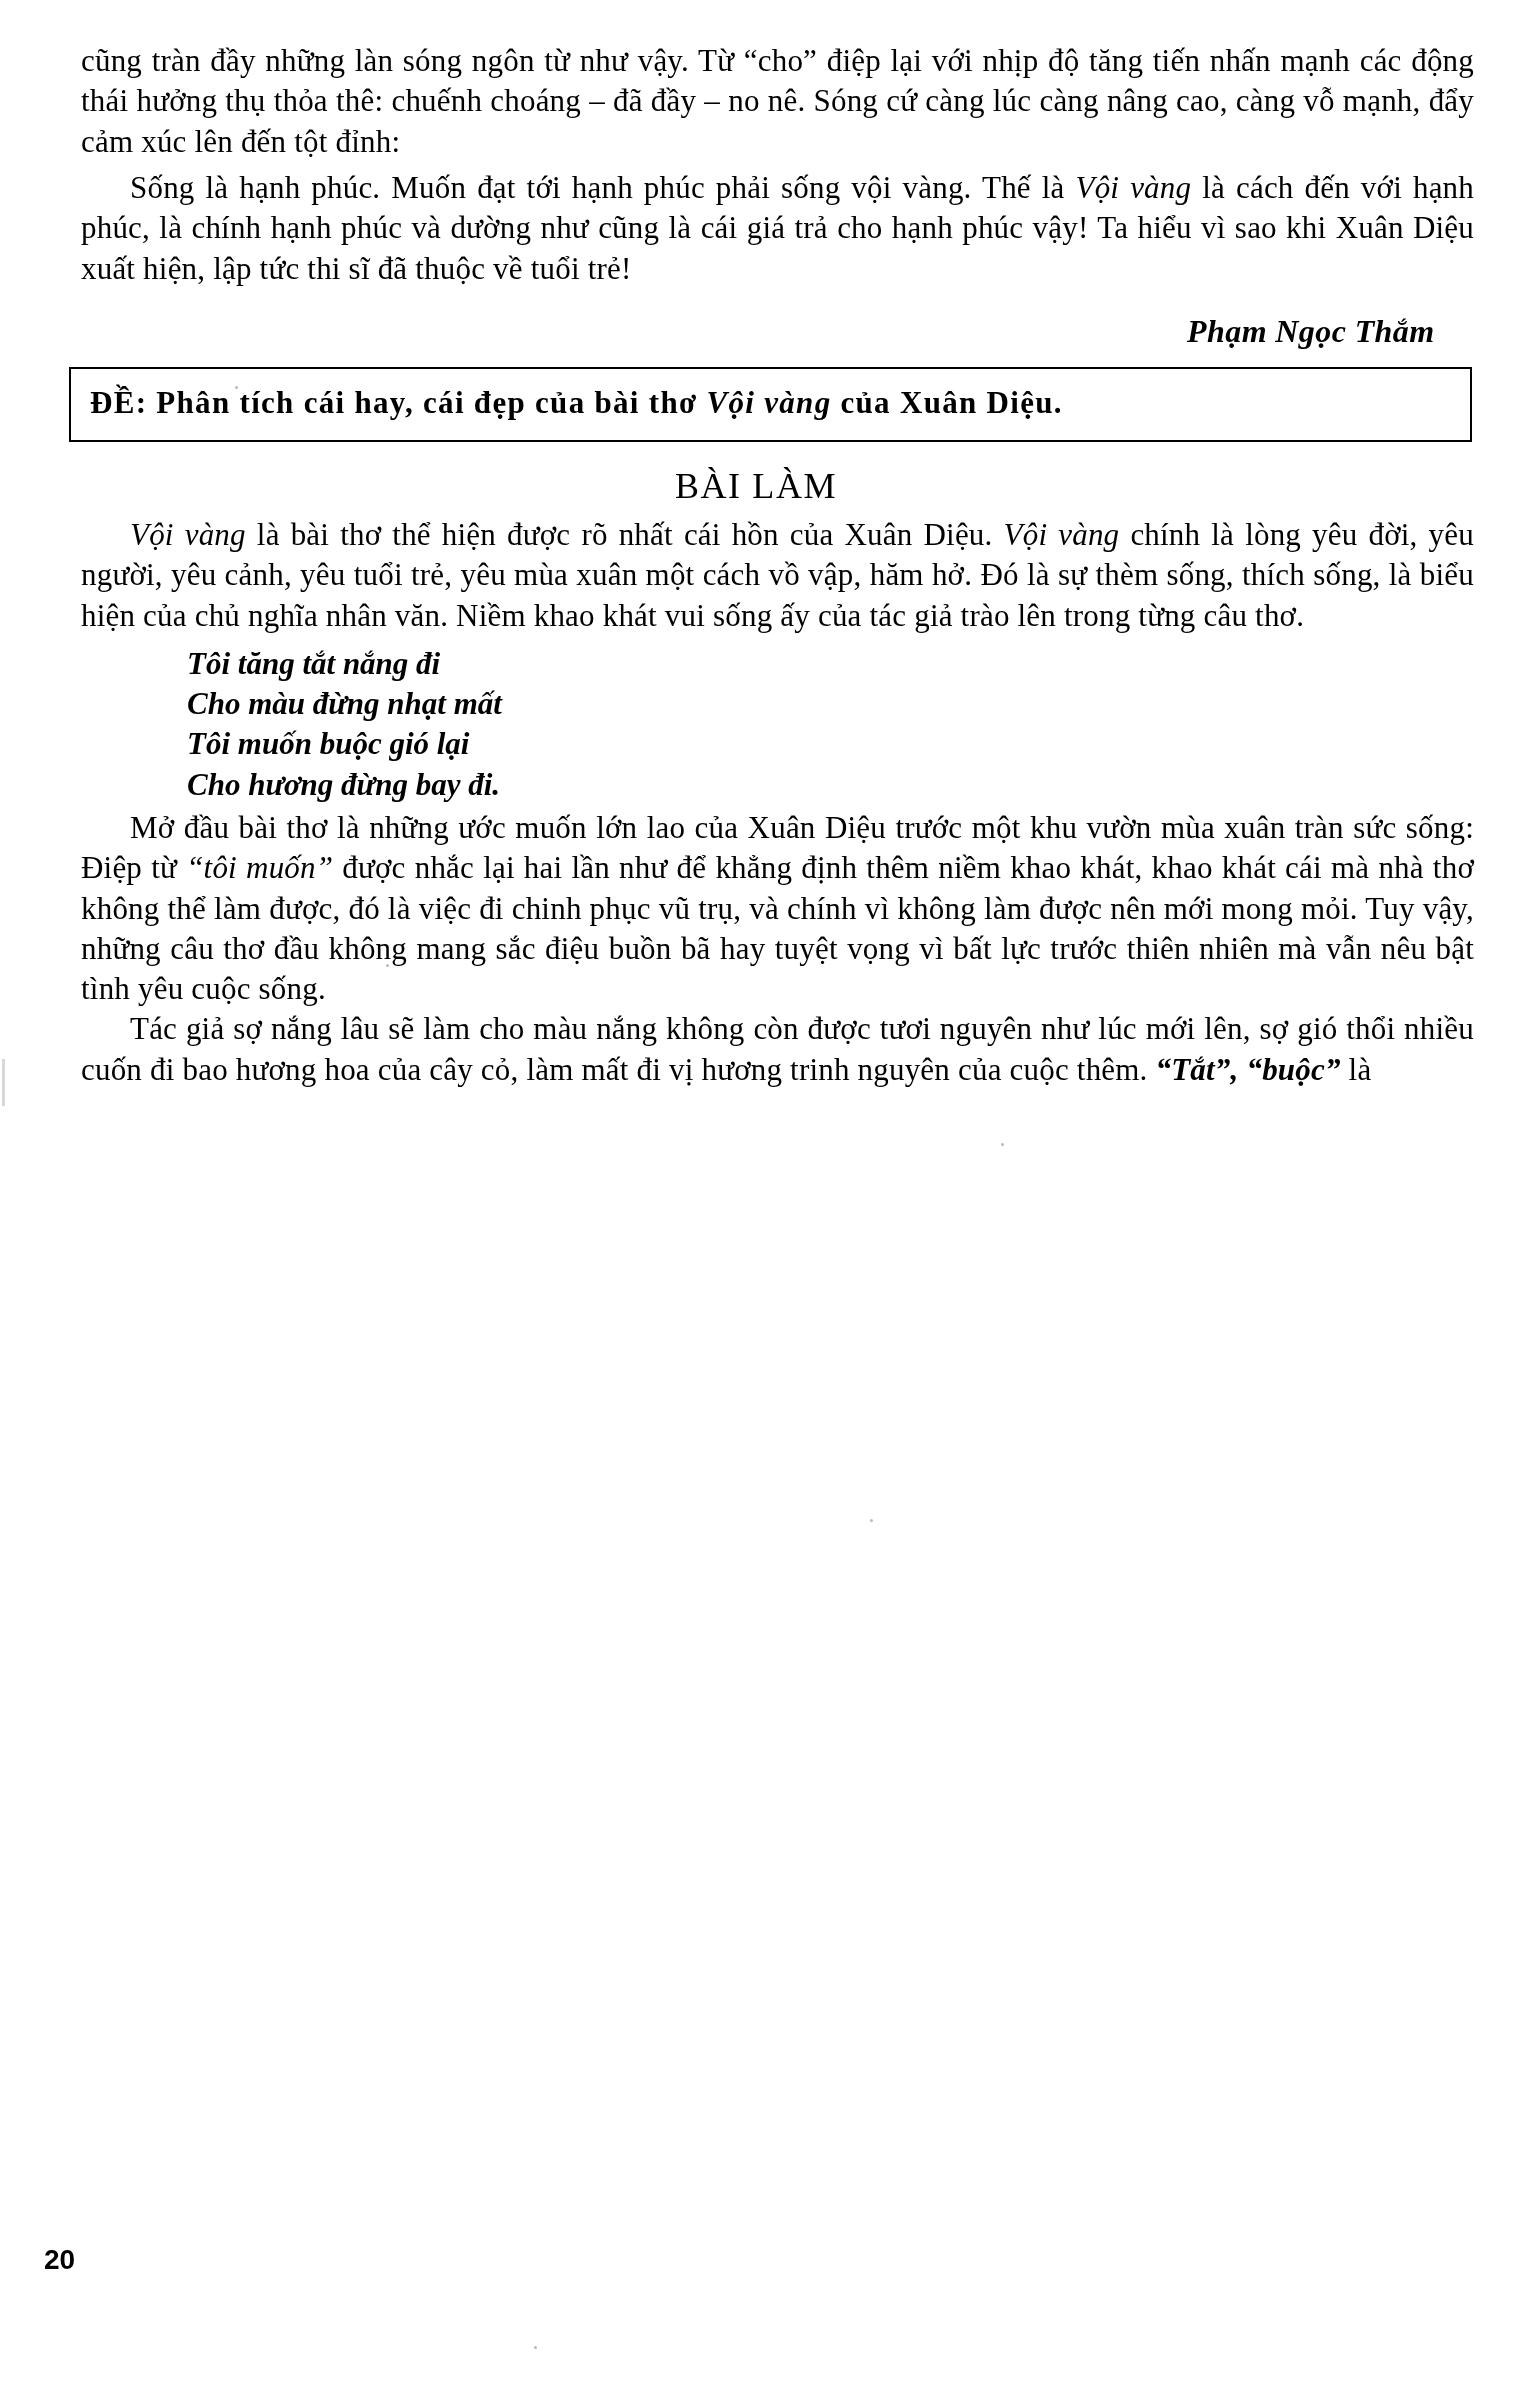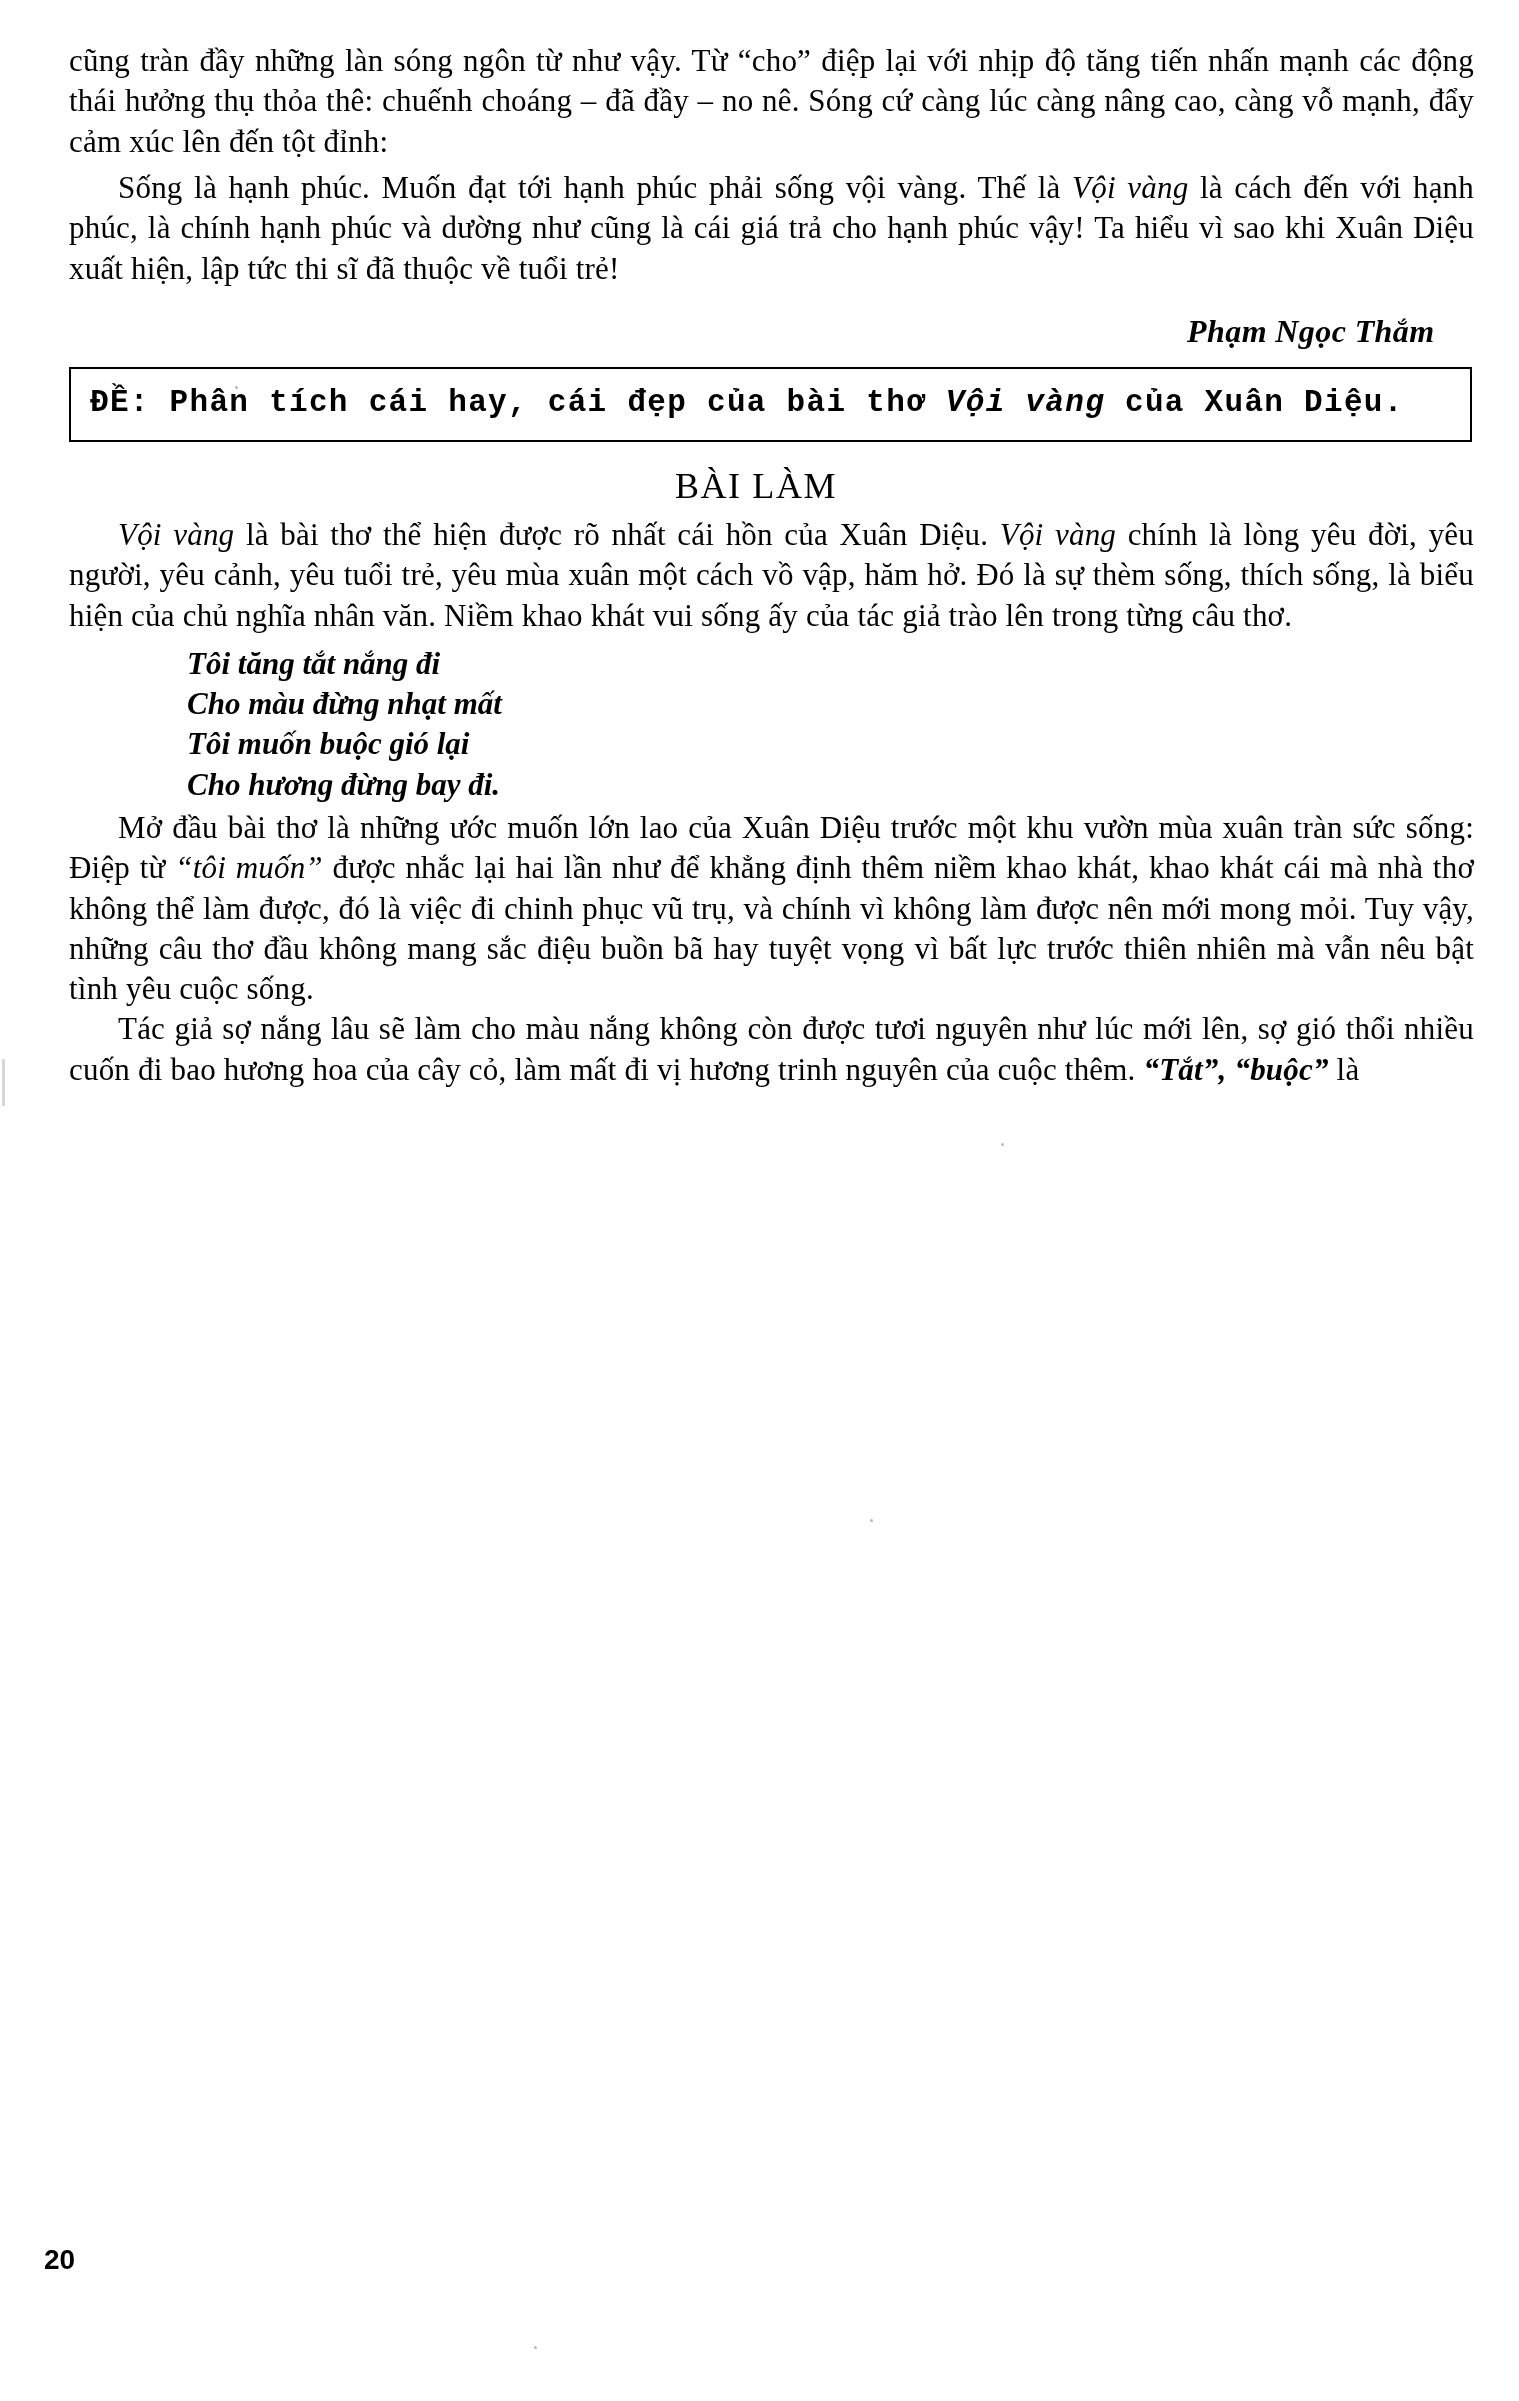--- a/index.html
+++ b/index.html
@@ -22,21 +22,21 @@
     height: 2401px;
     padding: 0;
   }
   .content {
     position: absolute;
     left: 69px;
     top: 41px;
     width: 1405px;
   }
   p.para {
-    margin: 0 0 0 0;
+    margin: 0 0 0 12px;
     font-size: 31px;
     line-height: 1.30;
     text-align: justify;
     text-justify: inter-word;
     letter-spacing: 0.2px;
   }
   p.indent {
     text-indent: 49px;
   }
   .verse {
@@ -64,21 +64,20 @@
     text-align: right;
     padding-right: 23.5px;
     letter-spacing: 0.4px;
   }
   .box {
     border: 2.4px solid #000000;
     margin: 17.3px 0 0 0;
     padding: 14px 19px 15.7px 19px;
     box-sizing: border-box;
     width: 1403px;
-    font-family: Liberation Mono, monospace;
   }
   .box p {
     margin: 0;
     font-size: 31px;
     line-height: 1.32;
     font-weight: bold;
     letter-spacing: 1.3px;
     text-align: justify;
   }
   .heading {

